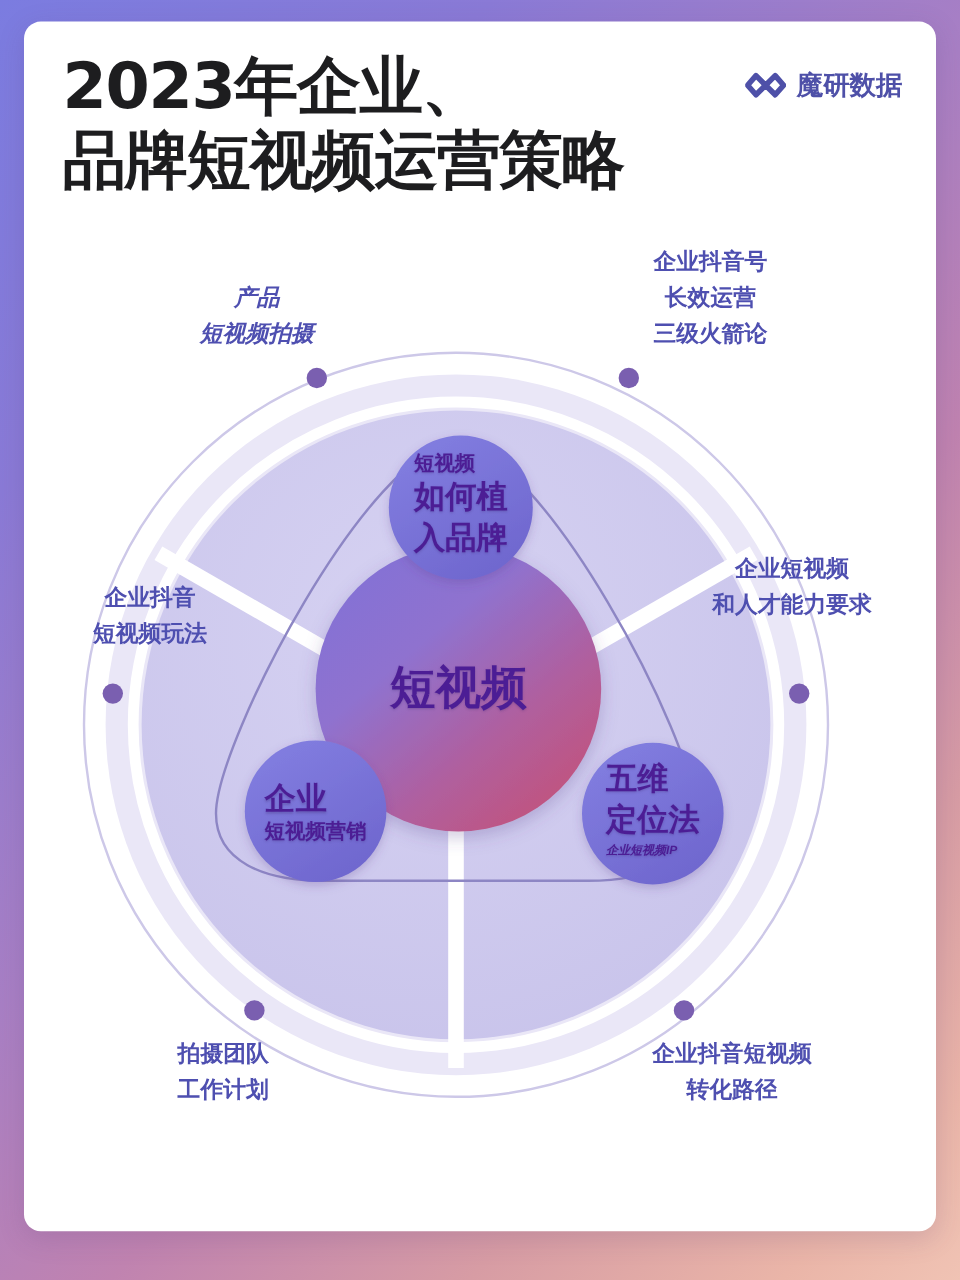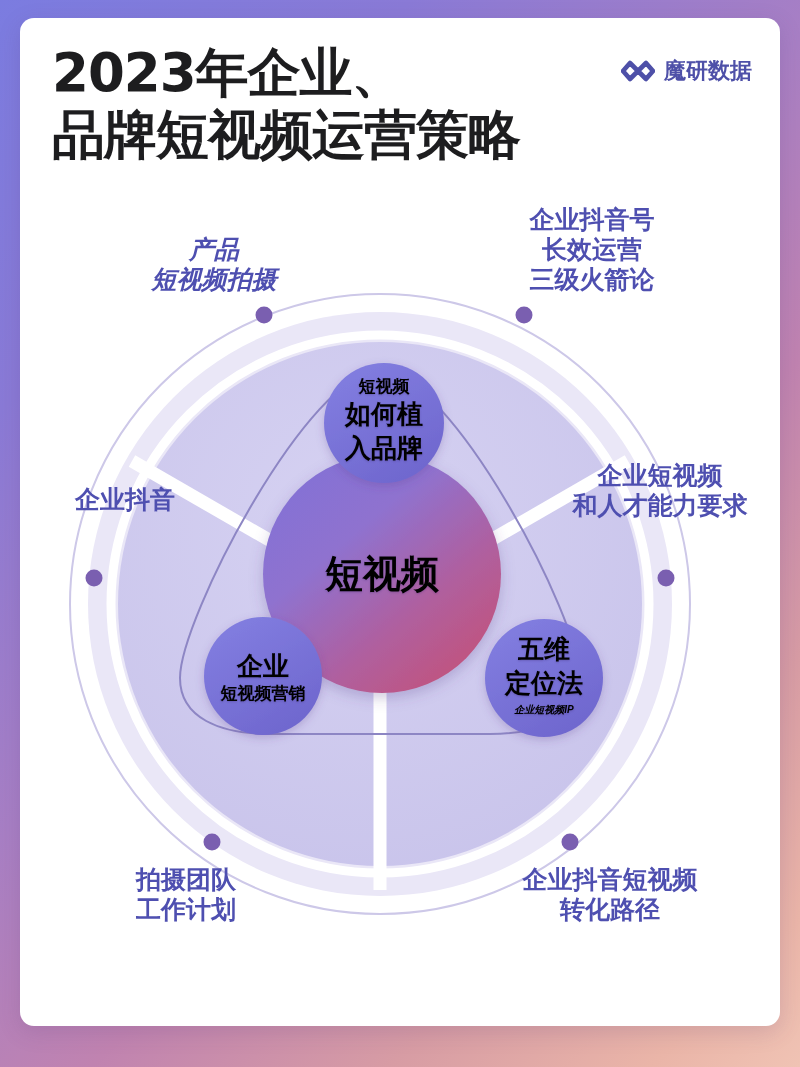--- a/index.html
+++ b/index.html
@@ -76,31 +76,30 @@
     width: 760px;
     height: 1008px;
   }
   .diagram svg { position: absolute; left: 0; top: 0; }
 
   
   .olabel {
     position: absolute;
     color: #4e4fb0;
     font-weight: 700;
-    font-size: 25px;
+    font-size: 19px;
     line-height: 30px;
     white-space: nowrap;
   }
   .olabel.c { text-align: center; transform: translateX(-50%); }
 
   
   .ctext {
     position: absolute;
-    color: #000000;
-    text-align: center;
+    color: #4c1d95;
     transform: translate(-50%, -50%);
     white-space: nowrap;
     text-shadow: 0 1px 2px rgba(60,40,110,0.30);
     pointer-events: none;
   }
   .t-big   { font-weight: 700; font-size: 38px; line-height: 43px; }
   .t-mid   { font-weight: 700; font-size: 26px; line-height: 34px; }
   .t-sm    { font-weight: 700; font-size: 17px; line-height: 21px; }
   .t-xs    { font-weight: 700; font-size: 10px; line-height: 19px; font-style: italic; }
 </style>
@@ -190,20 +189,21 @@
       </div>
 
       <div class="olabel c" style="left:572px; top:186px;">
         <div>企业抖音号</div>
         <div>长效运营</div>
         <div>三级火箭论</div>
       </div>
 
       <div class="olabel c" style="left:105px; top:466px;">
         <div>企业抖音</div>
+        <div>短视频玩法</div>
       </div>
 
       <div class="olabel c" style="left:640px; top:442px;">
         <div>企业短视频</div>
         <div>和人才能力要求</div>
       </div>
 
       <div class="olabel c" style="left:166px; top:846px;">
         <div>拍摄团队</div>
         <div>工作计划</div>

